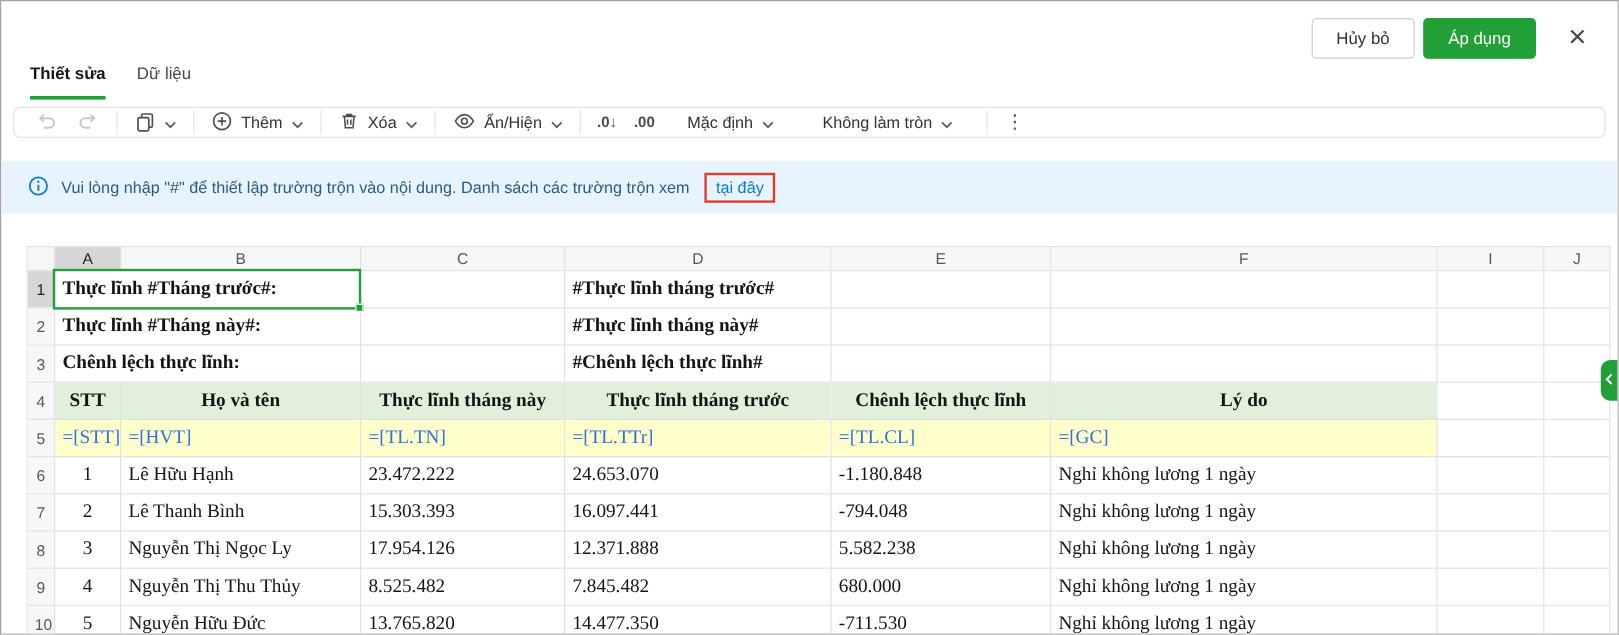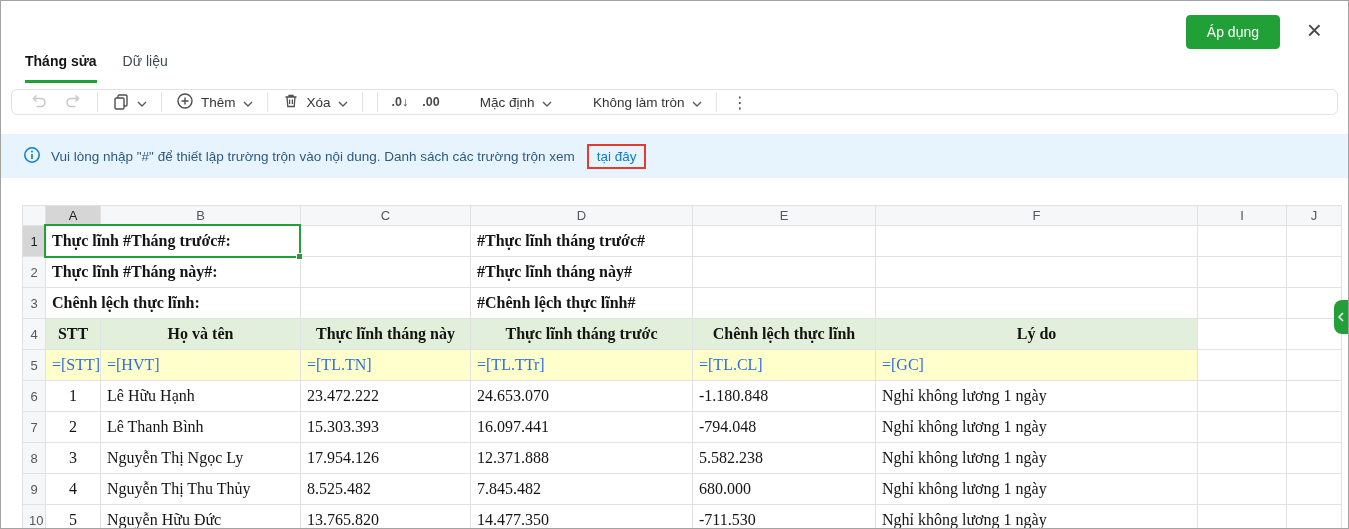--- a/index.html
+++ b/index.html
@@ -21,21 +21,21 @@
   .tab{font-size:14px;color:#3c4a52;padding-bottom:8px;cursor:pointer}
   .tab.active{color:#141414;font-weight:700;border-bottom:3px solid var(--accent-green,#21a038)}
 
   
   .toolbar{position:absolute;top:88px;left:10px;right:10px;height:22px;border:1px solid #e2e2e2;
            border-radius:6px;display:flex;align-items:center;padding:12px 10px;background:#fff}
   .tbtn{display:flex;align-items:center;gap:7px;height:30px;padding:0 7px;border-radius:4px;
         font-size:13.5px;color:#333;cursor:pointer;white-space:nowrap}
   .tbtn.disabled{opacity:.9;cursor:default}
   .tdiv{width:1px;height:20px;background:#e3e3e3;margin:0 7px}
-  .ddl{justify-content:flex-end}
+  .ddl{justify-content:center}
   .ddl.w1{width:112px}
   .ddl.w2{width:150px}
   .dec{font-size:12.5px;font-weight:700;color:#4a4a4a;letter-spacing:0}
   .kebab{font-size:16px;color:#4a4a4a;padding:0 8px;cursor:pointer}
 
   
   .infobar{position:absolute;top:133px;left:0;right:0;height:44px;background:var(--info-bar-bg,#e8f4fd);
            display:flex;align-items:center;padding-left:22px;gap:10px;font-size:13.5px;color:#2a5b82}
   .redbox{display:inline-block;outline:2px solid var(--annotation-red,#e23b33);padding:3px 8px;margin-left:4px}
   .linktext{color:var(--link-blue,#0b7ad1);cursor:pointer}
@@ -75,26 +75,27 @@
   
   .sidehandle{position:absolute;right:0;top:299px;width:14px;height:34px;background:var(--accent-green,#21a038);
               border-radius:8px 0 0 8px;display:flex;align-items:center;justify-content:center;cursor:pointer;z-index:6}
 </style>
 </head>
 <body>
 
 <div class="dialog">
 
   <div class="titlebar">
+    <button class="btn ghost">Hủy bỏ</button>
     <button class="btn primary">Áp dụng</button>
     <span class="close">×</span>
   </div>
 
   <div class="tabs">
-    <div class="tab active">Tháng sửa</div>
+    <div class="tab active">Thiết sửa</div>
     <div class="tab">Dữ liệu</div>
   </div>
 
   <div class="toolbar">
     <span class="tbtn disabled">
       <span><svg width="20" height="20" viewBox="0 0 20 20">
             <path d="M7.5 4.5 4.5 7.5 7.5 10.5" fill="none" stroke="#c3c3c3" stroke-width="1.6"></path>
             <path d="M4.5 7.5 H12 a4 4 0 0 1 0 8 H7.5" fill="none" stroke="#c3c3c3" stroke-width="1.6"></path>
           </svg></span>
     </span>
@@ -133,20 +134,30 @@
       <span><svg width="18" height="18" viewBox="0 0 18 18">
             <path d="M3.5 5 H14.5 M7 5 V3.5 H11 V5 M5 5 l.8 9.5 h6.4 L13 5 M7.6 7.5 v4.5 M10.4 7.5 v4.5" fill="none" stroke="#4f4f4f" stroke-width="1.3"></path>
           </svg></span>
       <span>Xóa</span>
       <span><svg width="10" height="6" viewBox="0 0 10 6">
             <path d="M1 1 5 5 9 1" fill="none" stroke="#5a5a5a" stroke-width="1.4"></path>
           </svg></span>
     </span>
     <span class="tdiv"></span>
 
+    <span class="tbtn">
+      <span><svg width="20" height="20" viewBox="0 0 20 20">
+            <path d="M2.5 10 C5 5.8 8 4.5 10 4.5 C12 4.5 15 5.8 17.5 10 C15 14.2 12 15.5 10 15.5 C8 15.5 5 14.2 2.5 10 Z" fill="none" stroke="#4f4f4f" stroke-width="1.3"></path>
+            <circle cx="10" cy="10" r="2.4" fill="none" stroke="#4f4f4f" stroke-width="1.3"></circle>
+          </svg></span>
+      <span>Ẩn/Hiện</span>
+      <span><svg width="10" height="6" viewBox="0 0 10 6">
+            <path d="M1 1 5 5 9 1" fill="none" stroke="#5a5a5a" stroke-width="1.4"></path>
+          </svg></span>
+    </span>
     <span class="tdiv"></span>
 
     <span class="tbtn">
       <span class="dec">.0↓</span>
     </span>
     <span class="tbtn">
       <span class="dec">.00</span>
     </span>
 
     <span class="tbtn ddl w1">

